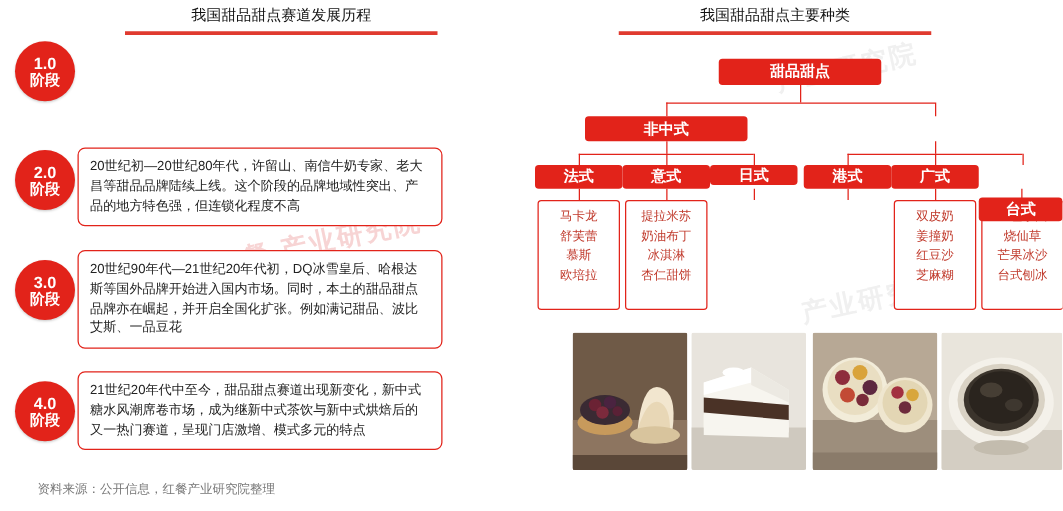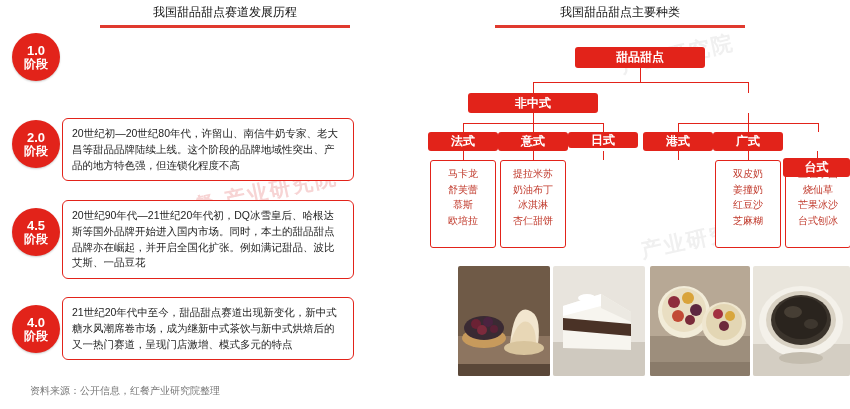--- a/index.html
+++ b/index.html
@@ -166,21 +166,21 @@
       <span class="stage-num">2.0</span>
       <span class="stage-lab">阶段</span>
     </div>
   </div>
   <div class="box" style="top:118px">
     <span>20世纪初—20世纪80年代，许留山、南信牛奶专家、老大昌等甜品品牌陆续上线。这个阶段的品牌地域性突出、产品的地方特色强，但连锁化程度不高</span>
   </div>
 
   <div class="stage" style="top:208px">
     <div class="stage-circle">
-      <span class="stage-num">4.5</span>
+      <span class="stage-num">3.0</span>
       <span class="stage-lab">阶段</span>
     </div>
   </div>
   <div class="box" style="top:200px">
     <span>20世纪90年代—21世纪20年代初，DQ冰雪皇后、哈根达斯等国外品牌开始进入国内市场。同时，本土的甜品甜点品牌亦在崛起，并开启全国化扩张。例如满记甜品、波比艾斯、一品豆花</span>
   </div>
 
   <div class="stage" style="top:305px">
     <div class="stage-circle">
       <span class="stage-num">4.0</span>

